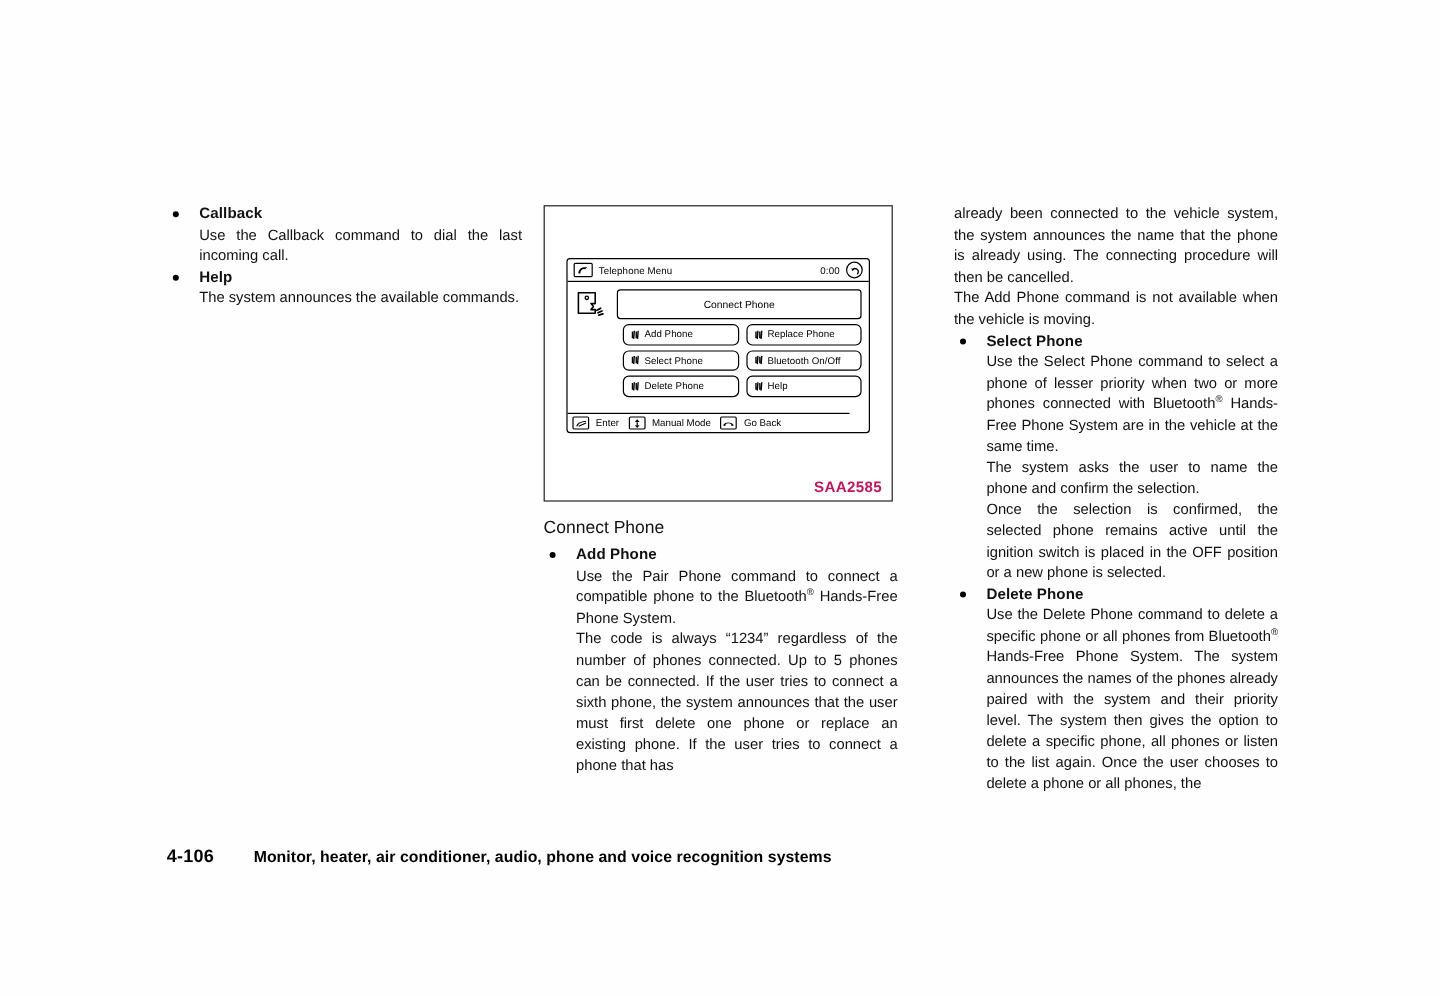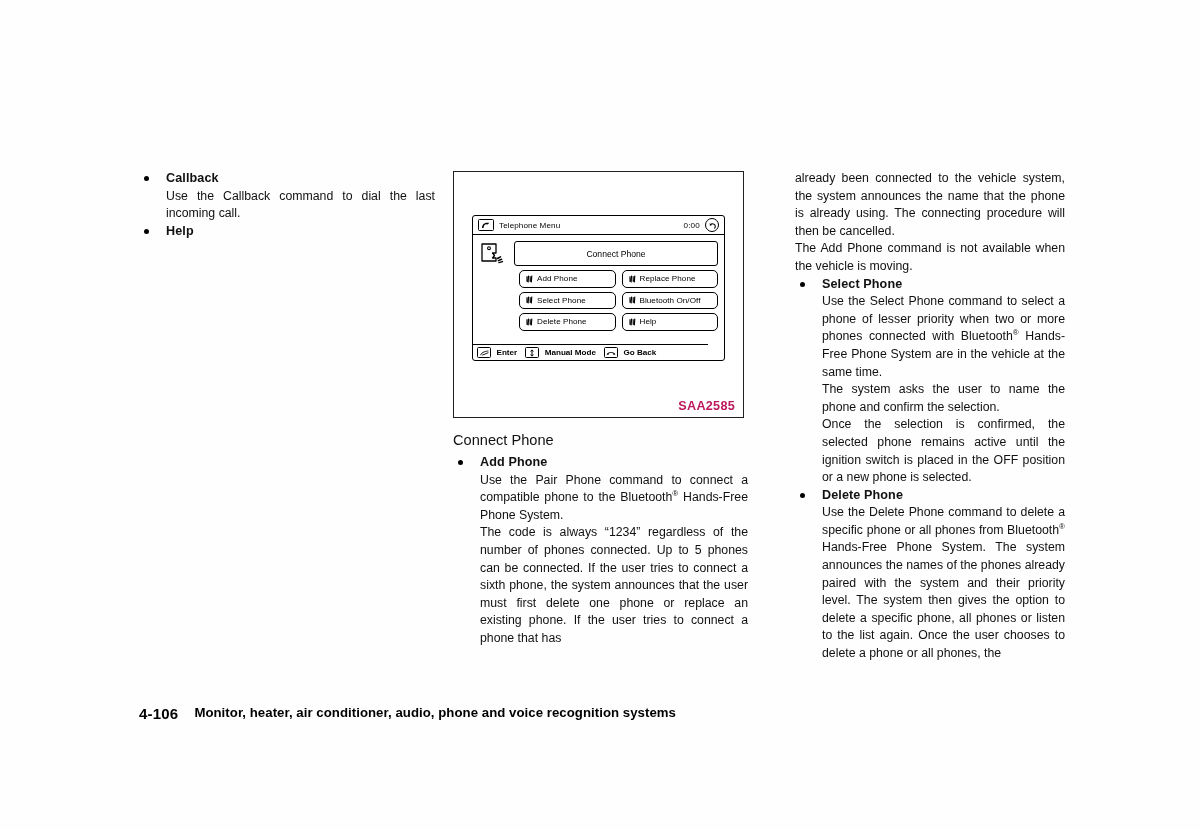--- a/index.html
+++ b/index.html
@@ -203,42 +203,41 @@
   .scr-footer {
     position: absolute;
     left: 0; right: 16px; bottom: 0;
     height: 15px;
     border-top: 1.2px solid #000;
     display: flex;
     align-items: center;
     padding-left: 4px;
     font-size: 8.1px;
     gap: 3px;
-    font-weight: bold;
   }
   .scr-footer .lbl { margin-right: 5px; }
   .key-box {
     width: 12px;
     height: 9px;
     border: 1.1px solid #000;
     border-radius: 1.5px;
     display: inline-flex;
     align-items: center;
     justify-content: center;
     margin-right: 2.5px;
   }
 
   
   .page-footer {
     position: absolute;
     left: 139px;
     top: 705px;
     display: flex;
-    align-items: flex-start;
-    gap: 16px;
+    align-items: center;
+    gap: 33px;
   }
   .folio {
     font-size: 15px;
     font-weight: bold;
     letter-spacing: .2px;
   }
   .footer-title {
     font-size: 13.2px;
     font-weight: bold;
     letter-spacing: .05px;
@@ -255,20 +254,23 @@
       <span class="dot"></span>
       <div class="bullet-title">Callback</div>
     </div>
     <div class="body-indent">
       <p class="para">Use the Callback command to dial the last incoming call.</p>
     </div>
 
     <div class="bullet-row">
       <span class="dot"></span>
       <div class="bullet-title">Help</div>
+    </div>
+    <div class="body-indent">
+      <p class="para">The system announces the available commands.</p>
     </div>
 
   </div>
 
   <div class="figure-frame">
 
     <div class="screen">
 
       <div class="scr-header">
         <span class="icon-phone-box">

